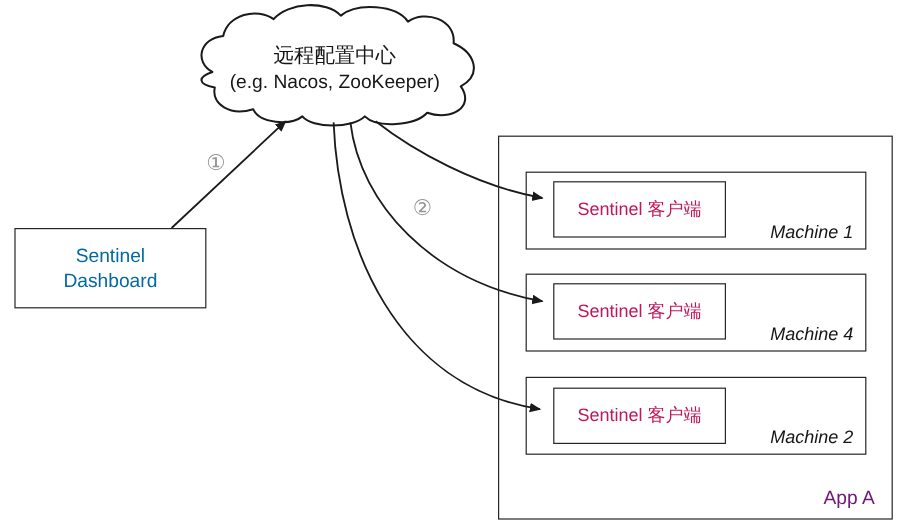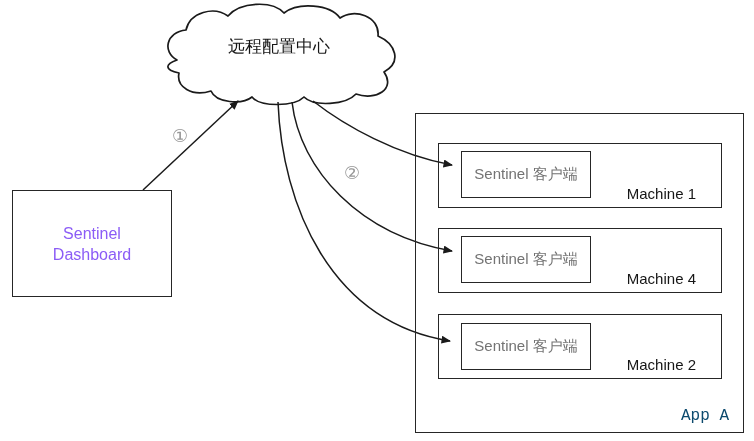--- a/index.html
+++ b/index.html
@@ -18,60 +18,60 @@
     left: 0; top: 0;
     width: 754px; height: 441px;
   }
   .box {
     position: absolute;
     border: 1.6px solid #262626;
     background: #ffffff;
   }
   .dashboard-box {
     left: 12px; top: 190px;
-    width: 160px; height: 107px;
+    width: 160px; height: 67px;
     display: flex; align-items: center; justify-content: center;
     text-align: center;
     font-size: 16px; line-height: 21px;
     white-space: pre-line;
-    color: #8b5cf6;
+    color: #0369a1;
   }
   .app-box {
     left: 415px; top: 113px;
     width: 329px; height: 320px;
     background: transparent;
   }
   .app-label {
     position: absolute;
     right: 14px; bottom: 7px;
     font-size: 16px;
-    color: #0c4a6e;
-    font-family: Liberation Mono, monospace;
+    color: #701a75;
   }
   .machine-box {
     left: 438px;
     width: 284px; height: 65px;
     background: transparent;
   }
   .machine-1 { top: 143px; }
   .machine-2 { top: 228px; }
   .machine-3 { top: 314px; }
   .machine-label {
     position: absolute;
-    right: 25px; bottom: 5px;
+    right: 10px; bottom: 5px;
     font-size: 15px;
     color: #161616;
+    font-style: italic;
   }
   .client-box {
     left: 461px;
-    width: 130px; height: 47px;
+    width: 144px; height: 47px;
     border-width: 1.4px;
     display: flex; align-items: center; justify-content: center;
     font-size: 15px;
-    color: #737373;
+    color: #be185d;
   }
   .client-1 { top: 151px; }
   .client-2 { top: 236px; }
   .client-3 { top: 323px; }
   .cloud-label {
     position: absolute;
     left: 160px; top: 36px;
     width: 238px;
     text-align: center;
     color: #161616;
@@ -116,20 +116,21 @@
 
     <path d="M 143,190 L 238,101" fill="none" stroke="#1a1a1a" stroke-width="1.5" marker-end="url(#arrowhead)"></path>
 
     <path d="M 313,101 C 345,126 397,155 452,165" fill="none" stroke="#1a1a1a" stroke-width="1.5" marker-end="url(#arrowhead)"></path>
     <path d="M 292,102 C 300,170 360,235 452,251" fill="none" stroke="#1a1a1a" stroke-width="1.5" marker-end="url(#arrowhead)"></path>
     <path d="M 278,102 C 282,205 330,322 450,341" fill="none" stroke="#1a1a1a" stroke-width="1.5" marker-end="url(#arrowhead)"></path>
   </svg>
 
   <div class="cloud-label">
     <div class="line1">远程配置中心</div>
+    <div class="line2">(e.g. Nacos, ZooKeeper)</div>
   </div>
 
   <div class="step-badge step-1">①</div>
   <div class="step-badge step-2">②</div>
 
   <div class="box dashboard-box">Sentinel
 Dashboard</div>
 
   <div class="box app-box">
     <span class="app-label">App A</span>

